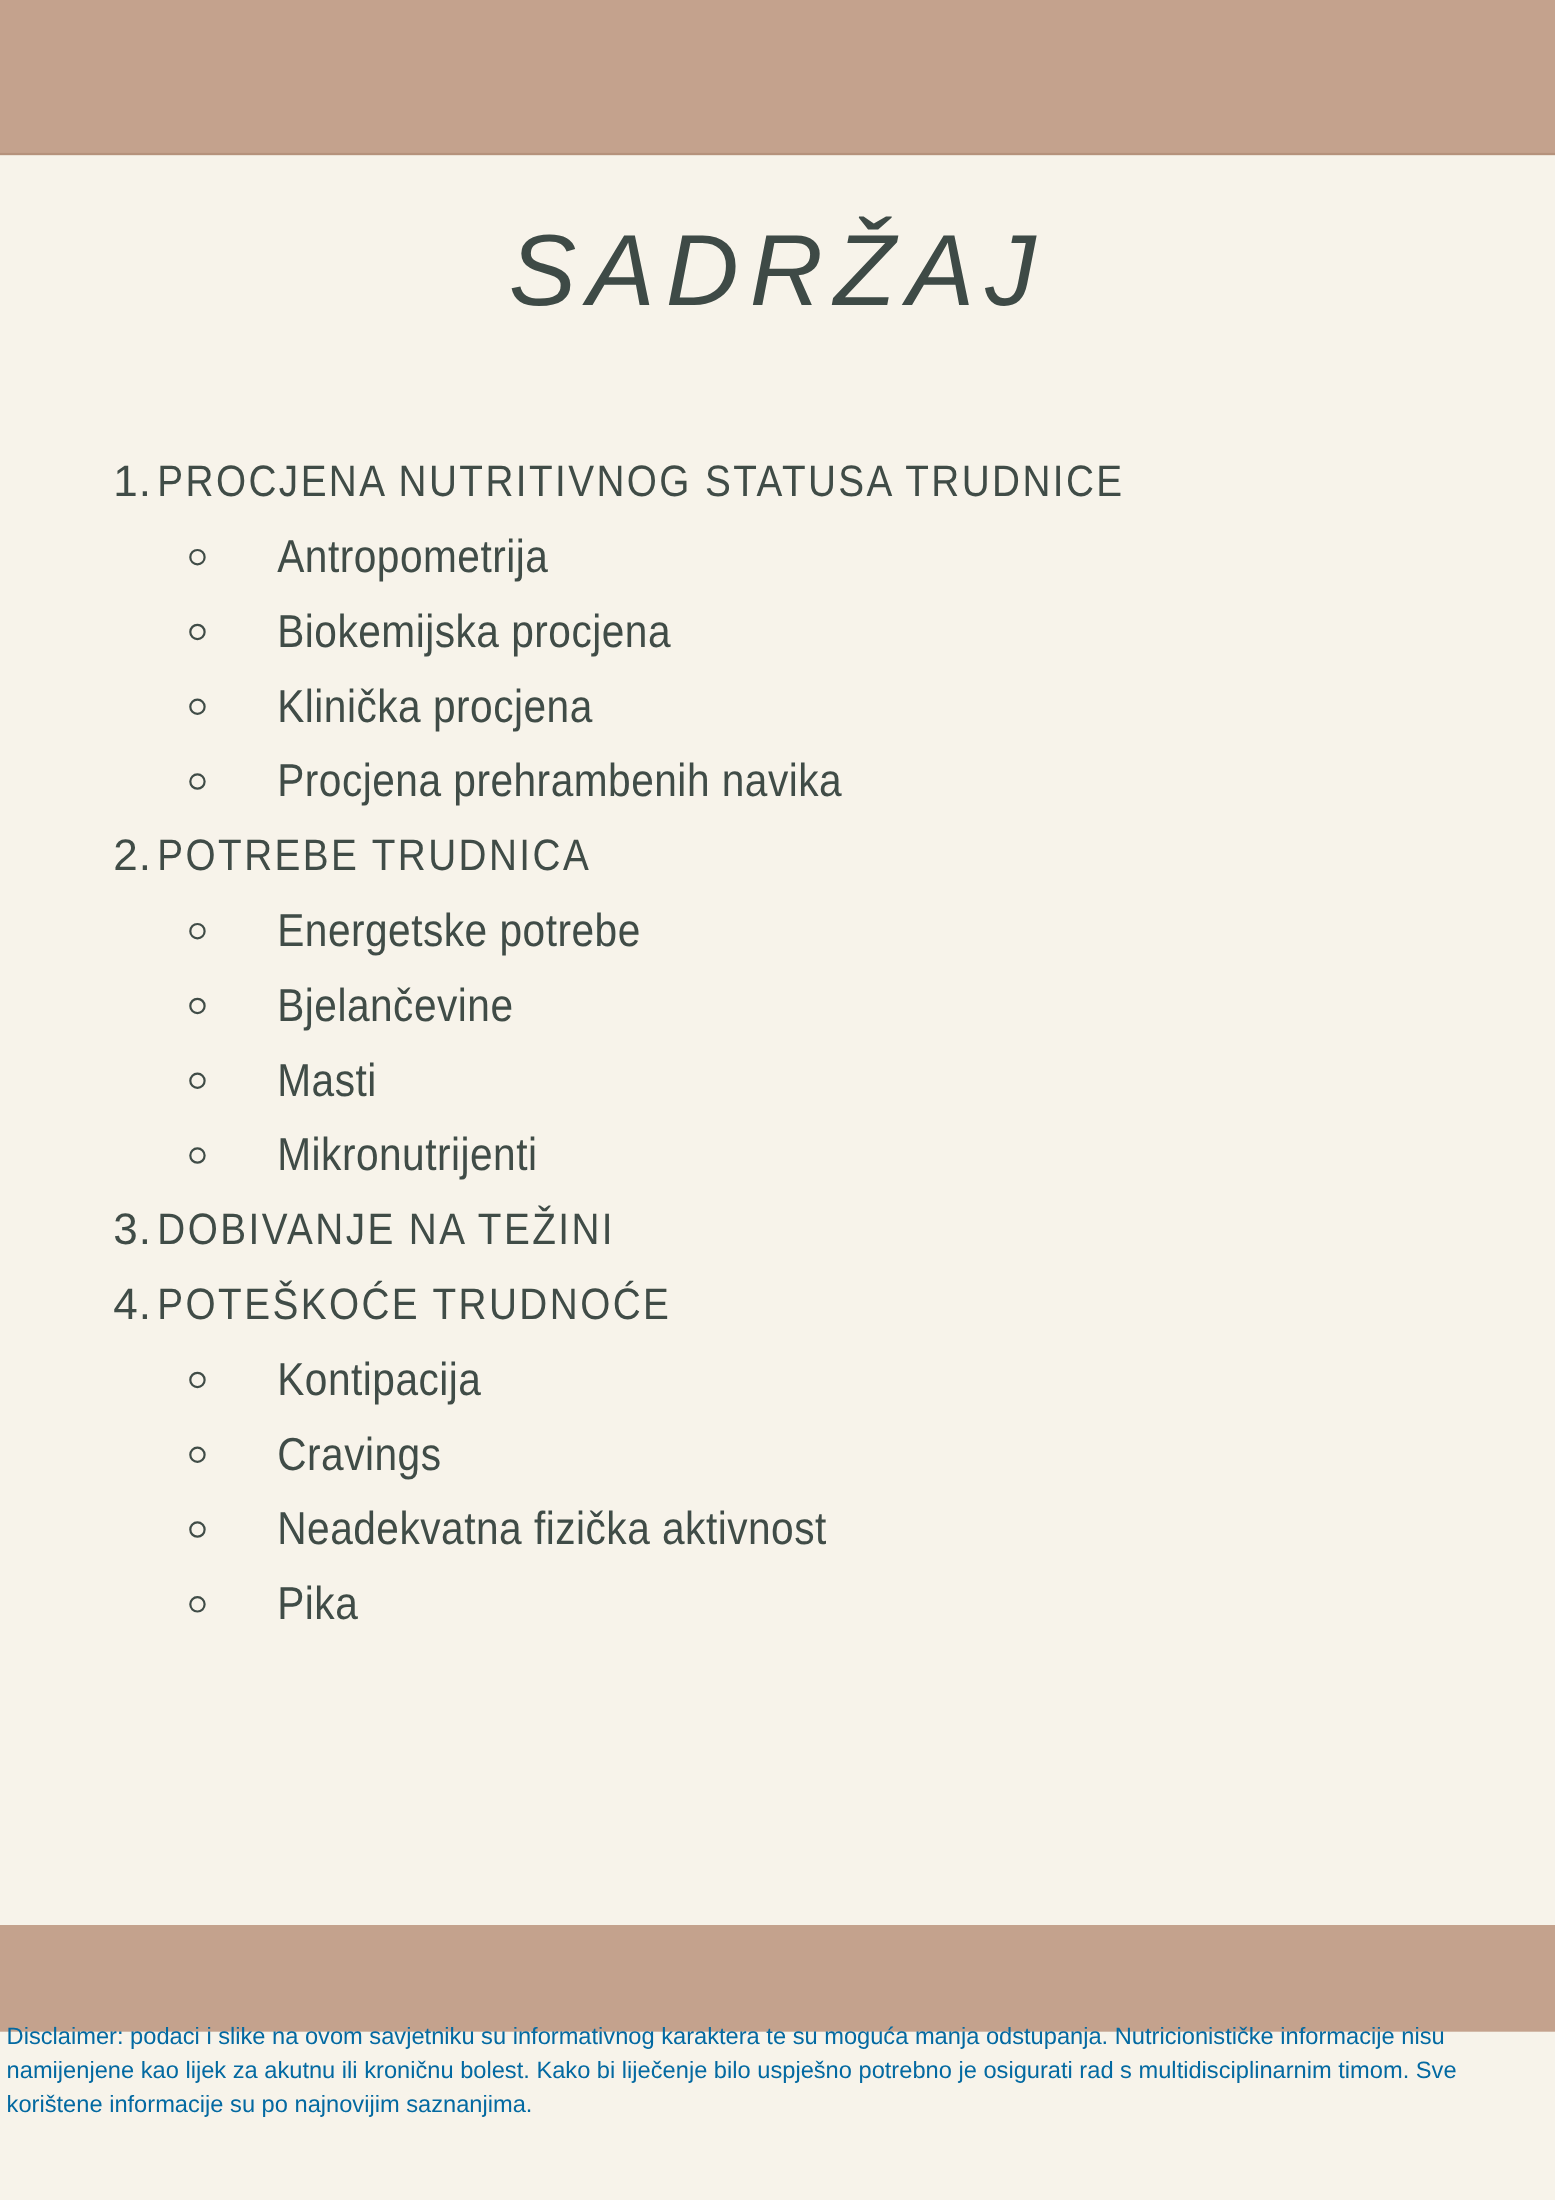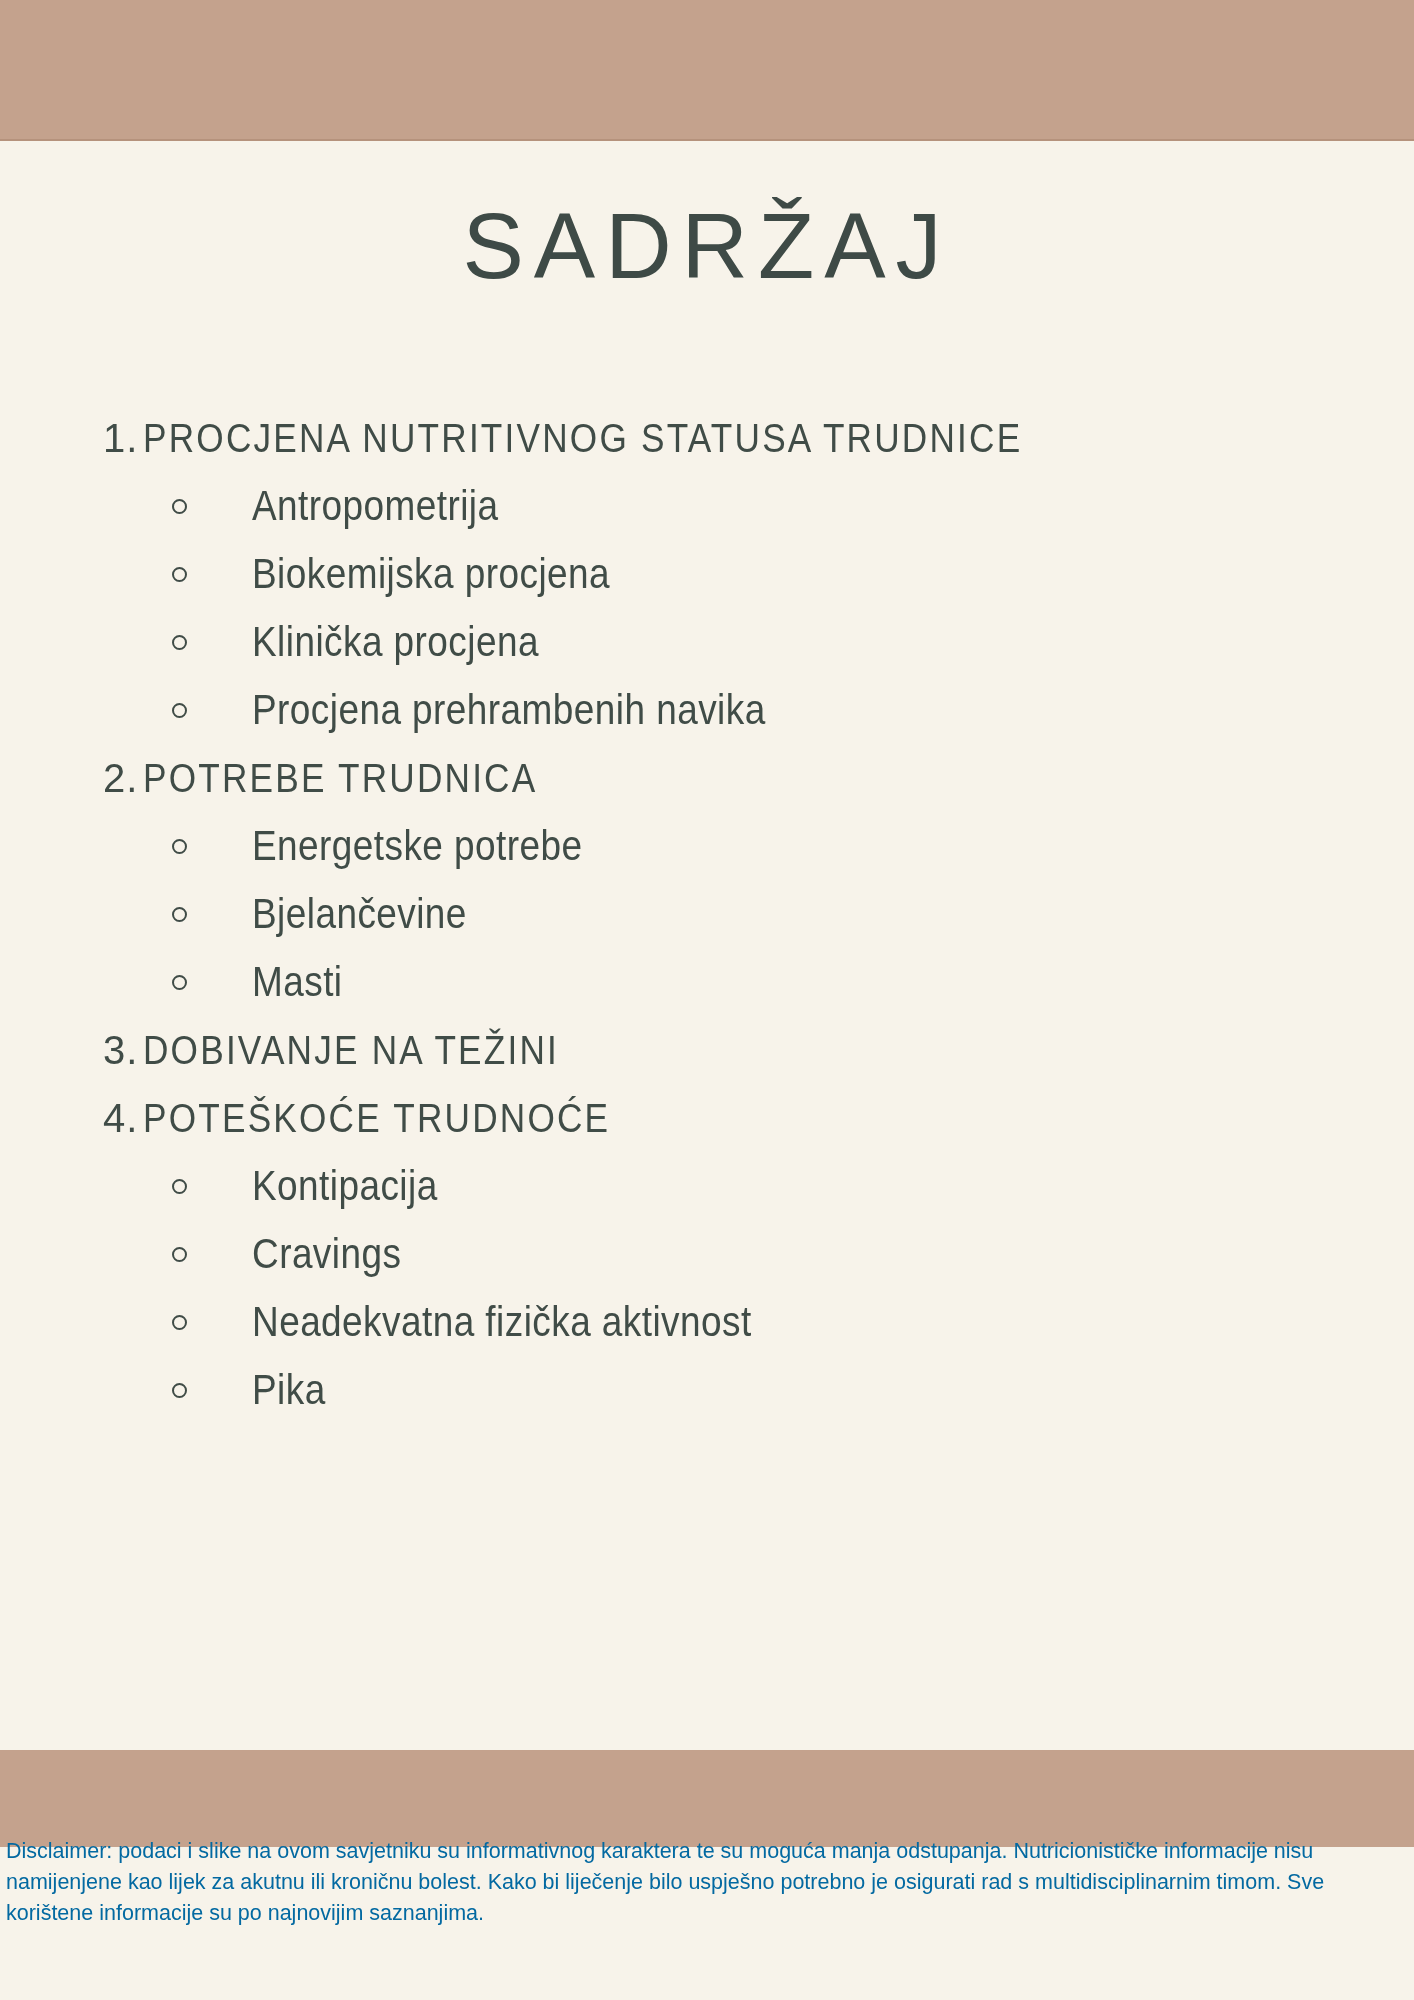--- a/index.html
+++ b/index.html
@@ -34,20 +34,21 @@
     position: absolute;
     top: 196px;
     left: 0;
     width: 100%;
     text-align: center;
     font-size: 92px;
     font-weight: 300;
     line-height: 100px;
     letter-spacing: 10px;
     color: #3e4a46;
+    font-style: italic;
   }
   .toc {
     position: absolute;
     top: 404px;
     left: 0;
     width: 100%;
     list-style: none;
   }
   .toc-row {
     height: 68px;
@@ -140,20 +141,24 @@
         <span class="label">Energetske potrebe</span>
       </li>
       <li class="toc-row toc-item">
         <span class="ring"></span>
         <span class="label">Bjelančevine</span>
       </li>
       <li class="toc-row toc-item">
         <span class="ring"></span>
         <span class="label">Masti</span>
       </li>
+      <li class="toc-row toc-item">
+        <span class="ring"></span>
+        <span class="label">Mikronutrijenti</span>
+      </li>
       <li class="toc-row toc-section">
         <span class="num">3.</span>
         <span class="label">DOBIVANJE NA TEŽINI</span>
       </li>
       <li class="toc-row toc-section">
         <span class="num">4.</span>
         <span class="label">POTEŠKOĆE TRUDNOĆE</span>
       </li>
       <li class="toc-row toc-item">
         <span class="ring"></span>

